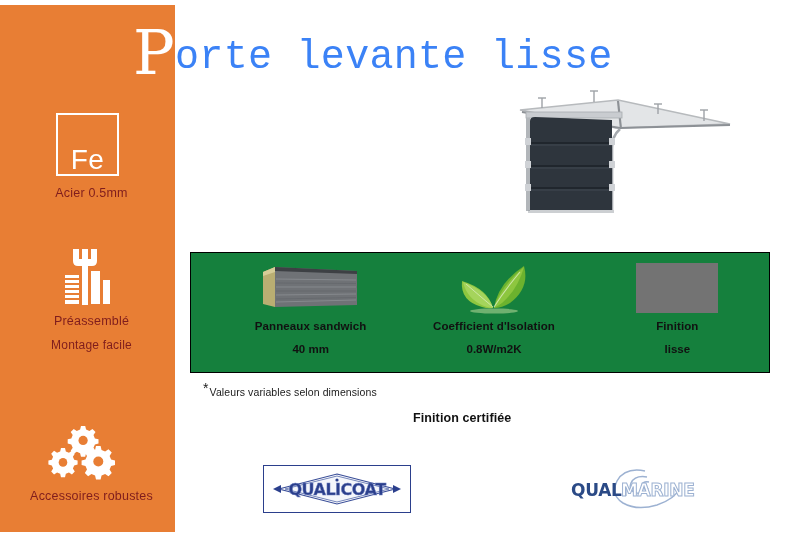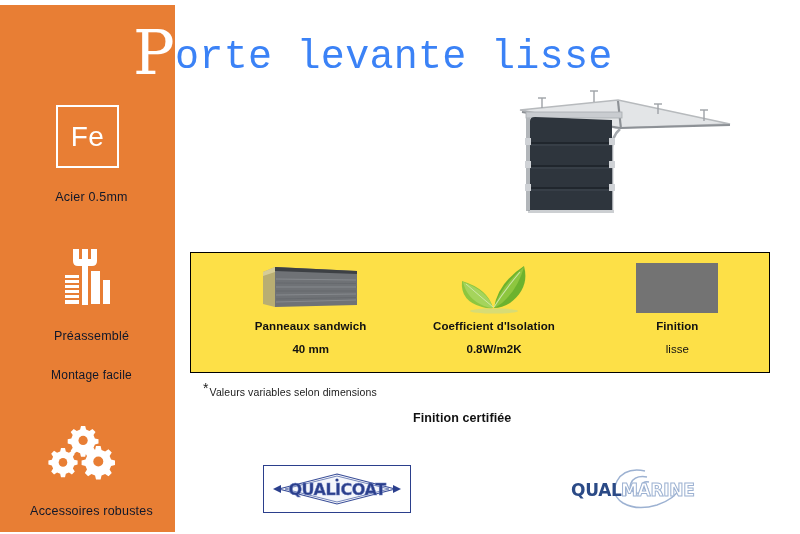--- a/index.html
+++ b/index.html
@@ -40,36 +40,36 @@
     width: 175px;
     text-align: center;
   }
   .side-block.b1 { top: 100px; }
   .side-block.b2 { top: 240px; }
   .side-block.b3 { top: 415px; }
 
   .side-label {
     font-size: 12.5px;
     letter-spacing: .2px;
-    color: #0f172a;
-    margin-top: 20px;
+    color: #7f1d1d;
+    margin-top: 5px;
     line-height: 1.55;
     padding-left: 8px;
   }
   .side-label.small { font-size: 12px; }
 
   
   .fe-box {
     width: 63px;
     height: 63px;
-    margin: 0 auto;
+    margin: 8px auto;
     border: 2px solid #ffffff;
     box-sizing: border-box;
     display: flex;
-    align-items: center;
+    align-items: flex-end;
     justify-content: center;
   }
   .fe-text {
     font-size: 28px;
     color: #ffffff;
     line-height: 1;
     font-weight: 400;
     letter-spacing: .5px;
   }
 
@@ -116,21 +116,21 @@
 
   
   #feature-box {
     position: absolute;
     left: 190px;
     top: 252px;
     width: 580px;
     height: 121px;
     border: 1.6px solid #000000;
     box-sizing: border-box;
-    background: #fde047;
+    background: #15803d;
     display: flex;
     padding-left: 28px;
   }
   .feature {
     flex: 1 1 0;
     display: flex;
     flex-direction: column;
     align-items: center;
     padding-top: 7px;
     box-sizing: border-box;
@@ -151,21 +151,21 @@
     white-space: nowrap;
   }
   .feat-value {
     font-size: 11.5px;
     font-weight: 700;
     color: #111111;
     margin-top: 11px;
     text-align: center;
     white-space: nowrap;
   }
-  .feat-value.light { font-weight: 400; }
+  .feat-value.light { font-weight: 700; }
 
   
   .swatch {
     width: 82px;
     height: 50px;
     background: #737373;
   }
 
   
   #footnote {

